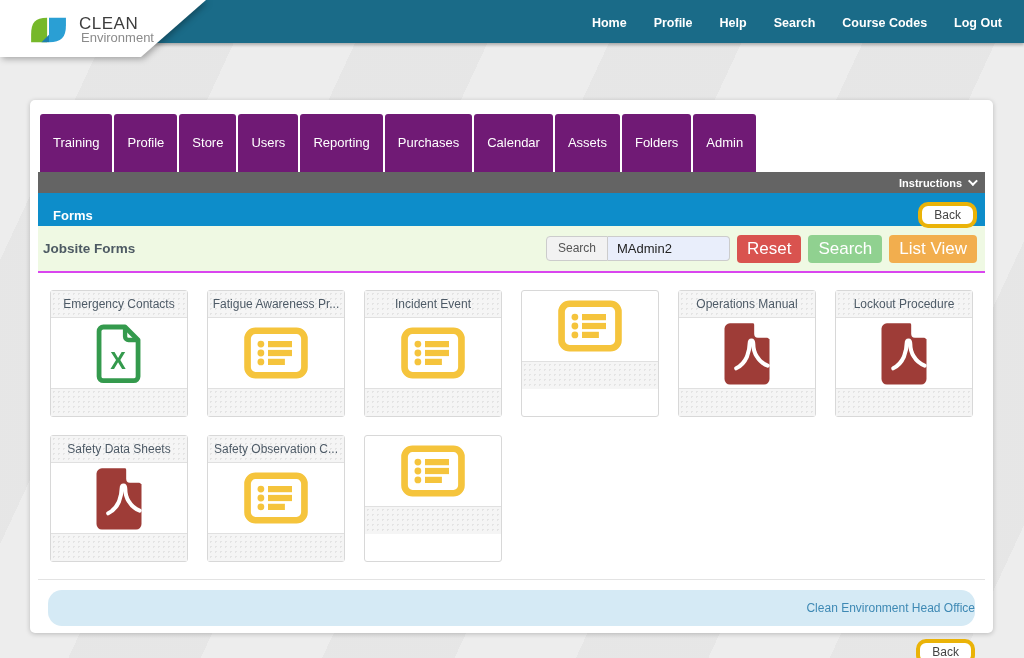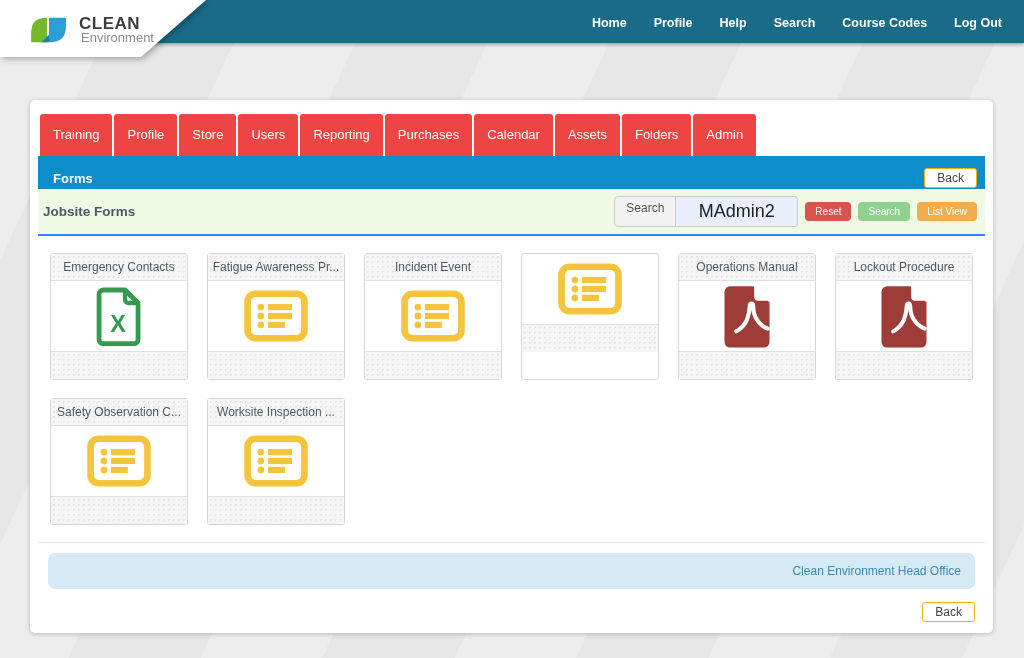--- a/index.html
+++ b/index.html
@@ -12,75 +12,75 @@
   }
 
   
   .app-header { position:relative; height:43px; background:#1a6b88; box-shadow:0 2px 3px rgba(0,0,0,.28); z-index:5; }
   .top-nav { position:absolute; right:22px; top:0; height:46px; display:flex; align-items:center; gap:27px; }
   .top-nav a { color:#fff; font-size:12.5px; font-weight:bold; text-decoration:none; cursor:pointer; white-space:nowrap; }
   .logo-plate-wrap { position:absolute; left:0; top:0; filter:drop-shadow(2px 2px 3px rgba(0,0,0,.30)); }
   .logo-plate { width:236px; height:57px; background:#fff;
     clip-path:polygon(0 0, 206px 0, 141px 57px, 0 57px);
     display:flex; align-items:center; padding:2px 0 0 27px; gap:8px; }
-  .logo-text .brand-name { font-size:17px; font-weight:700; color:#3d3d3d; letter-spacing:.5px; line-height:17px; }
+  .logo-text .brand-name { font-size:17px; font-weight:400; color:#3d3d3d; letter-spacing:.5px; line-height:17px; }
   .logo-text .brand-sub { font-size:13px; color:#8b8b8b; line-height:12px; padding-left:2px; }
 
   
   .panel { width:963px; margin:57px 0 0 30px; background:#fff; border-radius:5px;
     box-shadow:0 1px 5px rgba(0,0,0,.22); padding:14px 8px 10px 8px; height:533px; }
 
   .tabs-row { display:flex; gap:2px; margin-left:2px; }
-  .tab { background:#ef4444; color:#fff; font-size:13px; line-height:26px; padding:8px 13px;
+  .tab { background:#701a75; color:#fff; font-size:13px; line-height:26px; padding:16px 13px;
     border-radius:3px 3px 0 0; cursor:pointer; white-space:nowrap; }
 
   .instructions-bar { height:21px; background:#646464; display:flex; align-items:center;
     justify-content:flex-end; padding-right:10px; gap:6px; }
   .instructions-bar .label { color:#fff; font-size:11px; font-weight:bold; }
   .chev-down { width:7px; height:7px; border-right:2px solid #fff; border-bottom:2px solid #fff;
     transform:rotate(45deg) translateY(-2px); display:inline-block; }
 
   .forms-bar { height:33px; background:#0d8dca; display:flex; align-items:center;
     justify-content:space-between; padding:11px 8px 0 15px; }
   .forms-bar .title { color:#fff; font-size:13px; font-weight:bold; }
-  .btn-back { background:#fff; border:1px solid #eab308; border-radius:3px; color:#444;
+  .btn-back { background:#fff; border:4px solid #eab308; border-radius:10px; color:#444;
     font-size:12px; padding:2px 12px; cursor:pointer; font-family:inherit; }
 
-  .sub-header { height:47px; background:#eff9e3; border-bottom:2px solid #3b82f6;
+  .sub-header { height:47px; background:#eff9e3; border-bottom:2px solid #d946ef;
     display:flex; align-items:center; justify-content:space-between; padding:0 8px 0 5px; }
   .sub-header .title { color:#4d5a63; font-size:13.5px; font-weight:bold; }
   .search-controls { display:flex; align-items:center; gap:7px; }
   .input-group { display:flex; }
   .input-addon { background:#f2f2f2; border:1px solid #ccc; border-radius:4px 0 0 4px;
     font-size:12px; color:#555; padding:4px 11px; }
   .search-input { width:122px; background:#e9eefb; border:1px solid #ccc; border-left:none;
-    border-radius:0 4px 4px 0; font-size:18px; color:#222; padding:4px 9px; font-family:inherit;text-align:center; }
-  .btn-sm { border:none; border-radius:4px; color:#fff; font-size:10px; padding:4px 10px;
+    border-radius:0 4px 4px 0; font-size:13px; color:#222; padding:4px 9px; font-family:inherit; }
+  .btn-sm { border:none; border-radius:4px; color:#fff; font-size:17px; padding:4px 10px;
     cursor:pointer; font-family:inherit; }
   .btn-reset { background:#d9534f; }
   .btn-search { background:#90d190; }
   .btn-listview { background:#f2ae4e; }
 
   
   .cards-section { padding:17px 12px 16px; border-bottom:1px solid #e3e3e3; min-height:307px; }
   .cards-grid { display:flex; flex-wrap:wrap; gap:18px 19px; }
   .card { width:138px; border:1px solid #d8d8d8; border-radius:3px; background:#fff; cursor:pointer; }
   .dotted { background-color:#f5f5f5;
     background-image:radial-gradient(#e4e4e4 1px, transparent 1px); background-size:5px 5px; }
   .card-header { border-bottom:1px solid #e0e0e0; padding:6px 3px; text-align:center;
     font-size:12px; color:#4d5a66; white-space:nowrap; overflow:hidden; }
   .card-body { height:70px; display:flex; align-items:center; justify-content:center; }
   .card-footer { height:28px; border-top:1px solid #e0e0e0; display:flex; align-items:center; justify-content:center; }
   .terms-btn { background:#fff; border:1px solid #ccc; border-radius:4px; color:#979797;
     font-size:11px; padding:2px 11px; cursor:pointer; font-family:inherit; }
 
   
   .panel-footer { padding:10px 10px 0; }
-  .office-bar { height:36px; background:#d5eaf5; border-radius:7px; display:flex;
-    align-items:center; justify-content:flex-end; padding-right:14px; }
+  .office-bar { height:36px; background:#d5eaf5; border-radius:14px; display:flex;
+    align-items:center; justify-content:flex-end; padding-right:0; }
   .office-bar a { color:#3e89b4; font-size:12px; text-decoration:none; cursor:pointer; }
   .back-row { text-align:right; padding:13px 0 2px; }
 </style>
 </head>
 <body>
 
 <header class="app-header">
   <nav class="top-nav">
       <a>Home</a>
       <a>Profile</a>
@@ -111,20 +111,24 @@
       <div class="tab">Store</div>
       <div class="tab">Users</div>
       <div class="tab">Reporting</div>
       <div class="tab">Purchases</div>
       <div class="tab">Calendar</div>
       <div class="tab">Assets</div>
       <div class="tab">Folders</div>
       <div class="tab">Admin</div>
     </div>
 
+  <div class="instructions-bar">
+    <span class="label">Instructions</span>
+    <span class="chev-down"></span>
+  </div>
 
   <div class="forms-bar">
     <span class="title">Forms</span>
     <button class="btn-back">Back</button>
   </div>
 
   <div class="sub-header">
     <span class="title">Jobsite Forms</span>
     <div class="search-controls">
       <span class="input-group">
@@ -226,43 +230,53 @@
     <div class="card-body">
             <svg width="54" height="64" viewBox="0 0 60 70">
       <path d="M11 2 h26 l18 18 v44 a6 6 0 0 1 -6 6 h-38 a6 6 0 0 1 -6 -6 v-56 a6 6 0 0 1 6 -6 z" fill="#9e3c37"></path>
       <path d="M38 2 v12 a4 4 0 0 0 4 4 h13 z" fill="#fff"></path>
       <path d="M18 52 q8 -4 12 -13 q3 -8 3 -15 q0 -3 2 -3 q2 0 2 4 q0 8 4 14 q4 7 12 10" fill="none" stroke="#fff" stroke-width="4.5" stroke-linecap="round"></path>
             </svg>
           </div>
     <div class="card-footer dotted"></div>
   </article>
 
+  <article class="card">
+    <div class="card-header dotted">
+      <span class="card-title">Safety Data Sheets</span>
+    </div>
+    <div class="card-body">
+            <svg width="54" height="64" viewBox="0 0 60 70">
+      <path d="M11 2 h26 l18 18 v44 a6 6 0 0 1 -6 6 h-38 a6 6 0 0 1 -6 -6 v-56 a6 6 0 0 1 6 -6 z" fill="#9e3c37"></path>
+      <path d="M38 2 v12 a4 4 0 0 0 4 4 h13 z" fill="#fff"></path>
+      <path d="M18 52 q8 -4 12 -13 q3 -8 3 -15 q0 -3 2 -3 q2 0 2 4 q0 8 4 14 q4 7 12 10" fill="none" stroke="#fff" stroke-width="4.5" stroke-linecap="round"></path>
+            </svg>
+          </div>
+    <div class="card-footer dotted"></div>
+  </article>
 
   <article class="card">
     <div class="card-header dotted">
       <span class="card-title">Safety Observation C...</span>
     </div>
     <div class="card-body">
             <svg width="64" height="52" viewBox="0 0 72 58">
       <rect x="4" y="4" width="64" height="50" rx="9" fill="none" stroke="#f5c43c" stroke-width="7.5"></rect>
       <circle cx="19" cy="19" r="3.8" fill="#f5c43c"></circle>
               <circle cx="19" cy="29" r="3.8" fill="#f5c43c"></circle>
               <circle cx="19" cy="39" r="3.8" fill="#f5c43c"></circle>
       <rect x="27" y="15.5" width="27" height="7" fill="#f5c43c"></rect>
       <rect x="27" y="25.5" width="27" height="7" fill="#f5c43c"></rect>
       <rect x="27" y="35.5" width="19" height="7" fill="#f5c43c"></rect>
             </svg>
           </div>
     <div class="card-footer dotted"></div>
   </article>
 
   <article class="card">
-    <div class="card-header dotted">
-      <span class="card-title">Worksite Inspection ...</span>
-    </div>
     <div class="card-body">
             <svg width="64" height="52" viewBox="0 0 72 58">
       <rect x="4" y="4" width="64" height="50" rx="9" fill="none" stroke="#f5c43c" stroke-width="7.5"></rect>
       <circle cx="19" cy="19" r="3.8" fill="#f5c43c"></circle>
               <circle cx="19" cy="29" r="3.8" fill="#f5c43c"></circle>
               <circle cx="19" cy="39" r="3.8" fill="#f5c43c"></circle>
       <rect x="27" y="15.5" width="27" height="7" fill="#f5c43c"></rect>
       <rect x="27" y="25.5" width="27" height="7" fill="#f5c43c"></rect>
       <rect x="27" y="35.5" width="19" height="7" fill="#f5c43c"></rect>
             </svg>

